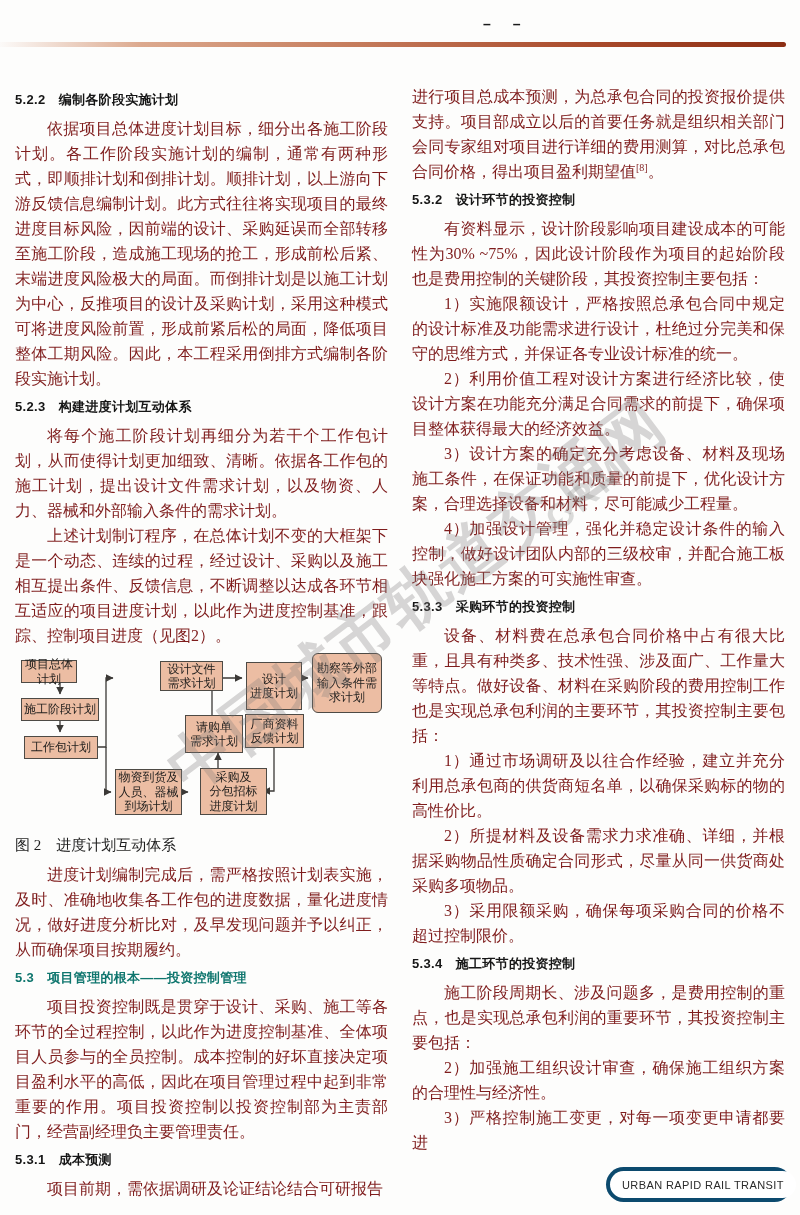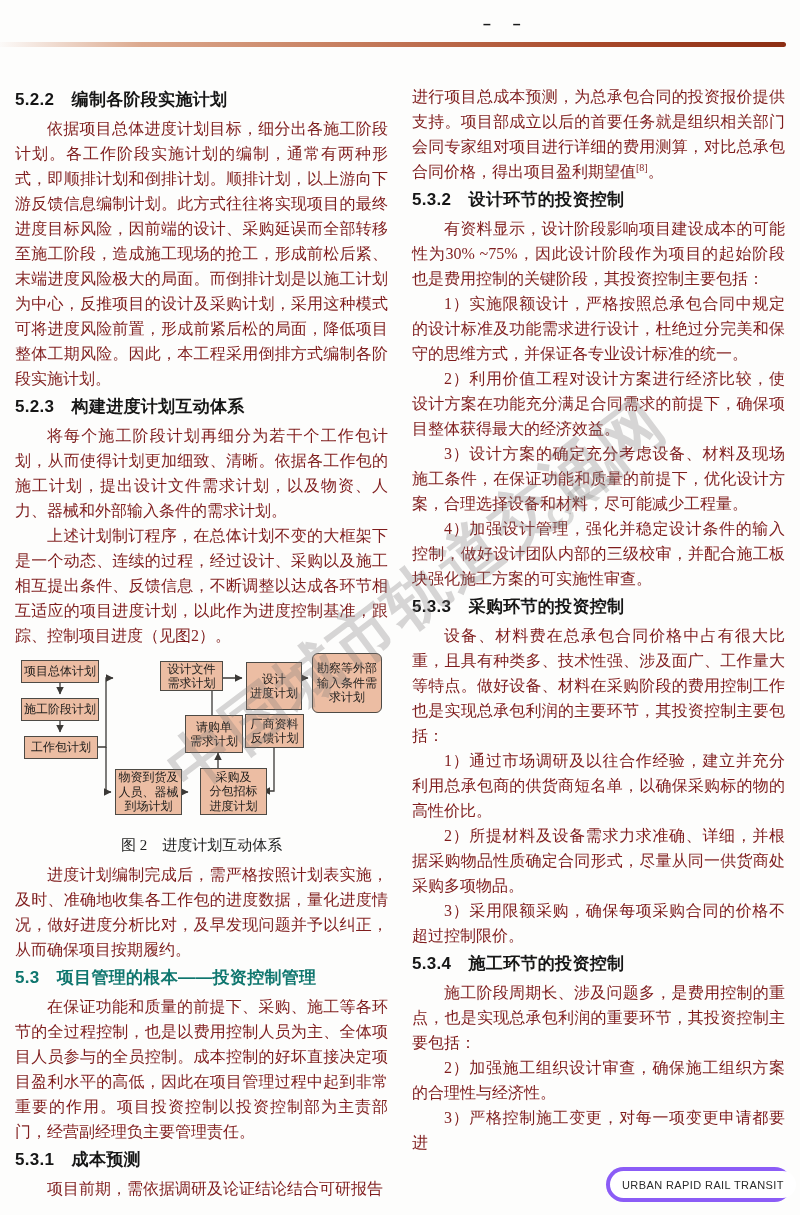--- a/index.html
+++ b/index.html
@@ -18,62 +18,62 @@
   }
   
   .columns{position:absolute;left:15px;top:84px;width:770px;display:flex;gap:24px;z-index:1;}
   .col{width:373px;}
   .para{
     margin:0;font-size:16px;line-height:25px;text-align:justify;text-indent:2em;
     word-break:break-all;color:#7f1d1d;
   }
   .para.no-indent{text-indent:0;}
   .sub-heading{
-    margin:1px 0;font-size:17px;line-height:30px;font-weight:bold;color:#161616;
+    margin:1px 0;font-size:13px;line-height:30px;font-weight:bold;color:#161616;
     font-family:"Liberation Sans","DejaVu Sans",sans-serif;letter-spacing:0.3px;
   }
   .sub-heading.teal{color:#0f766e;}
   sup.ref{font-size:10px;line-height:0;}
   
   .figure{position:relative;width:373px;height:180px;margin:4px 0 0 0;}
   .fig-box{
     position:absolute;background:#ecbda3;border:1.4px solid #4d4a45;box-sizing:border-box;
     display:flex;align-items:center;justify-content:center;text-align:center;
     font-size:12px;line-height:14.5px;color:#23211f;white-space:pre-line;
   }
   .fig-svg{position:absolute;left:0;top:0;}
-  .b1{left:6px;top:8px;width:78px;height:23px;}
+  .b1{left:6px;top:8px;width:56px;height:23px;}
   .b2{left:6px;top:46px;width:78px;height:23px;}
   .b3{left:9px;top:84px;width:74px;height:23px;}
   .b4{left:102px;top:9px;width:63px;height:30px;margin-left:43px;}
   .b5{left:231px;top:10px;width:56px;height:48px;}
   .b6{left:297px;top:1px;width:70px;height:60px;border-radius:6px;}
   .b7{left:170px;top:63px;width:58px;height:38px;}
   .b8{left:230px;top:62px;width:59px;height:34px;}
   .b9{left:100px;top:117px;width:67px;height:46px;}
   .b10{left:177px;top:116px;width:67px;height:47px;margin-left:8px;}
   .fig-caption{
-    margin:3px 0 6px 0;text-align:center;font-size:15px;color:#1f1f1f;line-height:21px;
+    margin:3px 0 6px 0;text-align:left;font-size:15px;color:#1f1f1f;line-height:21px;
   }
   
   .watermark{
     position:absolute;left:150px;top:742px;z-index:3;pointer-events:none;
     font-size:64px;font-weight:bold;letter-spacing:3px;color:rgba(125,123,121,0.30);
     transform:rotate(-37deg);transform-origin:0 0;white-space:nowrap;
   }
   .watermark-latin{
     position:absolute;left:537px;top:508px;z-index:3;pointer-events:none;
     font-size:36px;font-weight:bold;letter-spacing:4px;color:rgba(130,128,126,0.28);
     transform:rotate(-40deg);transform-origin:0 0;white-space:nowrap;
     font-family:"Liberation Sans",sans-serif;
   }
   
   .footer-band{
     position:absolute;left:606px;top:1167px;width:186px;height:35px;z-index:4;
-    background:#8b5cf6;border-radius:18px;display:flex;align-items:center;padding-left:4px;
+    background:#0c4a6e;border-radius:18px;display:flex;align-items:center;padding-left:4px;
     box-sizing:border-box;
   }
   .journal-pill{
     background:#ffffff;border-radius:14px;height:27px;display:flex;align-items:center;
     padding:0 12px;font-family:"Liberation Sans","DejaVu Sans",sans-serif;
     font-size:11px;letter-spacing:0.4px;color:#2b2b2b;white-space:nowrap;
   }
 </style>
 </head>
 <body>
@@ -131,21 +131,21 @@
 人员、器械
 到场计划</div>
         <div class="fig-box b10">采购及
 分包招标
 进度计划</div>
       </div>
       <div class="fig-caption">图 2　进度计划互动体系</div>
 
       <p class="para">进度计划编制完成后，需严格按照计划表实施，及时、准确地收集各工作包的进度数据，量化进度情况，做好进度分析比对，及早发现问题并予以纠正，从而确保项目按期履约。</p>
       <h3 class="sub-heading teal">5.3　项目管理的根本——投资控制管理</h3>
-      <p class="para">在保证功能和质量的前提下、采购、施工等各环节的全过程控制，也是以费用控制人员为主、全体项目人员参与的全员控制。成本控制的好坏直接决定项目盈利水平的高低，因此在项目管理过程中起到非常重要的作用。项目投资控制以投资控制部为主责部门，经营副经理负主要管理责任。</p>
+      <p class="para">项目投资控制既是贯穿于设计、采购、施工等各环节的全过程控制，以此作为进度控制基准、全体项目人员参与的全员控制。成本控制的好坏直接决定项目盈利水平的高低，因此在项目管理过程中起到非常重要的作用。项目投资控制以投资控制部为主责部门，经营副经理负主要管理责任。</p>
       <h3 class="sub-heading">5.3.1　成本预测</h3>
       <p class="para">项目前期，需依据调研及论证结论结合可研报告</p>
     </div>
 
     <div class="col">
       <p class="para no-indent"><span>进行项目总成本预测，为总承包合同的投资报价提供支持。项目部成立以后的首要任务就是组织相关部门会同专家组对项目进行详细的费用测算，对比总承包合同价格，得出项目盈利期望值</span><sup class="ref">[8]</sup><span>。</span></p>
       <h3 class="sub-heading">5.3.2　设计环节的投资控制</h3>
       <p class="para">有资料显示，设计阶段影响项目建设成本的可能性为30% ~75%，因此设计阶段作为项目的起始阶段也是费用控制的关键阶段，其投资控制主要包括：</p>
       <p class="para">1）实施限额设计，严格按照总承包合同中规定的设计标准及功能需求进行设计，杜绝过分完美和保守的思维方式，并保证各专业设计标准的统一。</p>
       <p class="para">2）利用价值工程对设计方案进行经济比较，使设计方案在功能充分满足合同需求的前提下，确保项目整体获得最大的经济效益。</p>

